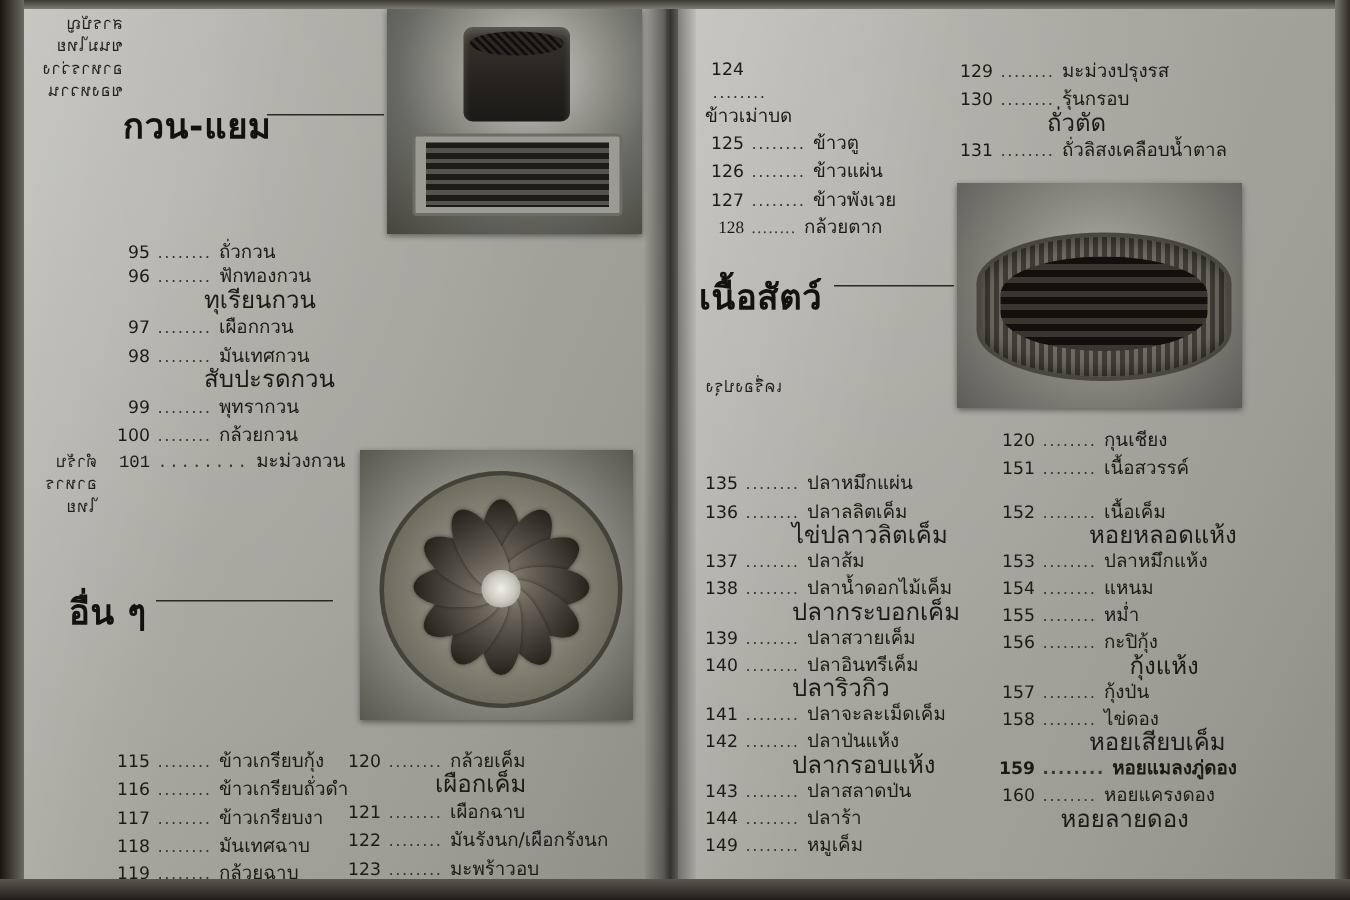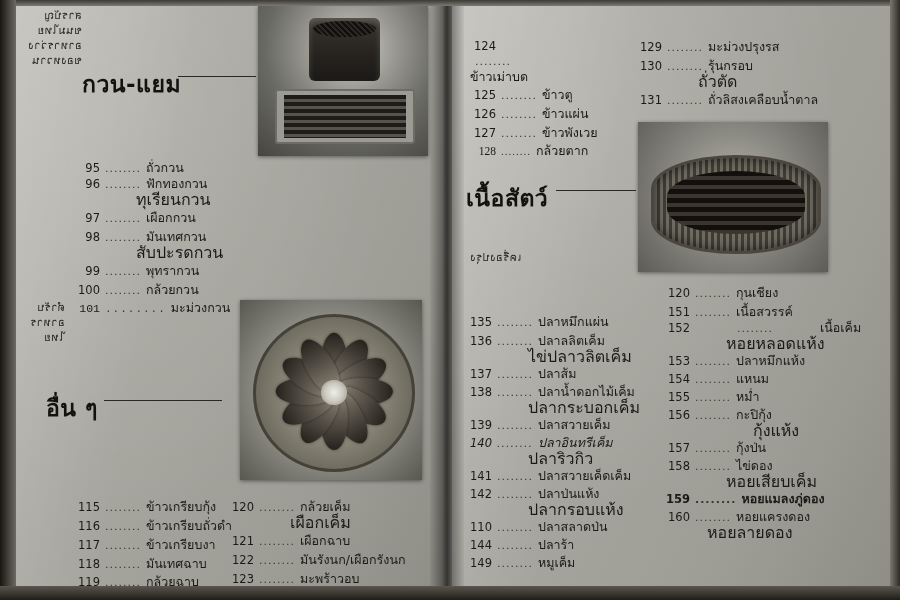--- a/index.html
+++ b/index.html
@@ -448,39 +448,39 @@
       <span class="num">138</span>
       <span class="dots">........</span>
       <span class="txt">ปลาน้ำดอกไม้เค็ม</span>
     </div>
     <div class="subentry thai" style="margin-left:62px;">ปลากระบอกเค็ม</div>
     <div class="entry thai" style="margin-top:2px;">
       <span class="num">139</span>
       <span class="dots">........</span>
       <span class="txt">ปลาสวายเค็ม</span>
     </div>
-    <div class="entry thai" style="margin-top:2px;font-style:italic;">
+    <div class="entry thai" style="margin-top:2px;">
       <span class="num">140</span>
       <span class="dots">........</span>
       <span class="txt">ปลาอินทรีเค็ม</span>
     </div>
     <div class="subentry thai" style="margin-left:62px;">ปลาริวกิว</div>
     <div class="entry thai" style="margin-top:2px;">
       <span class="num">141</span>
       <span class="dots">........</span>
-      <span class="txt">ปลาสวายเค็ดเค็ม</span>
+      <span class="txt">ปลาจะละเม็ดเค็ม</span>
     </div>
     <div class="entry thai" style="margin-top:2px;">
       <span class="num">142</span>
       <span class="dots">........</span>
       <span class="txt">ปลาป่นแห้ง</span>
     </div>
     <div class="subentry thai" style="margin-left:62px;">ปลากรอบแห้ง</div>
     <div class="entry thai" style="margin-top:2px;">
-      <span class="num">110</span>
+      <span class="num">143</span>
       <span class="dots">........</span>
       <span class="txt">ปลาสลาดป่น</span>
     </div>
     <div class="entry thai" style="margin-top:2px;">
       <span class="num">144</span>
       <span class="dots">........</span>
       <span class="txt">ปลาร้า</span>
     </div>
     <div class="entry thai" style="margin-top:2px;">
       <span class="num">149</span>
@@ -493,21 +493,21 @@
     <div class="entry thai">
       <span class="num">120</span>
       <span class="dots">........</span>
       <span class="txt">กุนเชียง</span>
     </div>
     <div class="entry thai" style="margin-top:3px;">
       <span class="num">151</span>
       <span class="dots">........</span>
       <span class="txt">เนื้อสวรรค์</span>
     </div>
-    <div class="entry thai" style="margin-top:0;gap:42px;">
+    <div class="entry thai" style="margin-top:13px;">
       <span class="num">152</span>
       <span class="dots">........</span>
       <span class="txt">เนื้อเค็ม</span>
     </div>
     <div class="subentry thai" style="margin-left:62px;">หอยหลอดแห้ง</div>
     <div class="entry thai" style="margin-top:2px;">
       <span class="num">153</span>
       <span class="dots">........</span>
       <span class="txt">ปลาหมึกแห้ง</span>
     </div>

